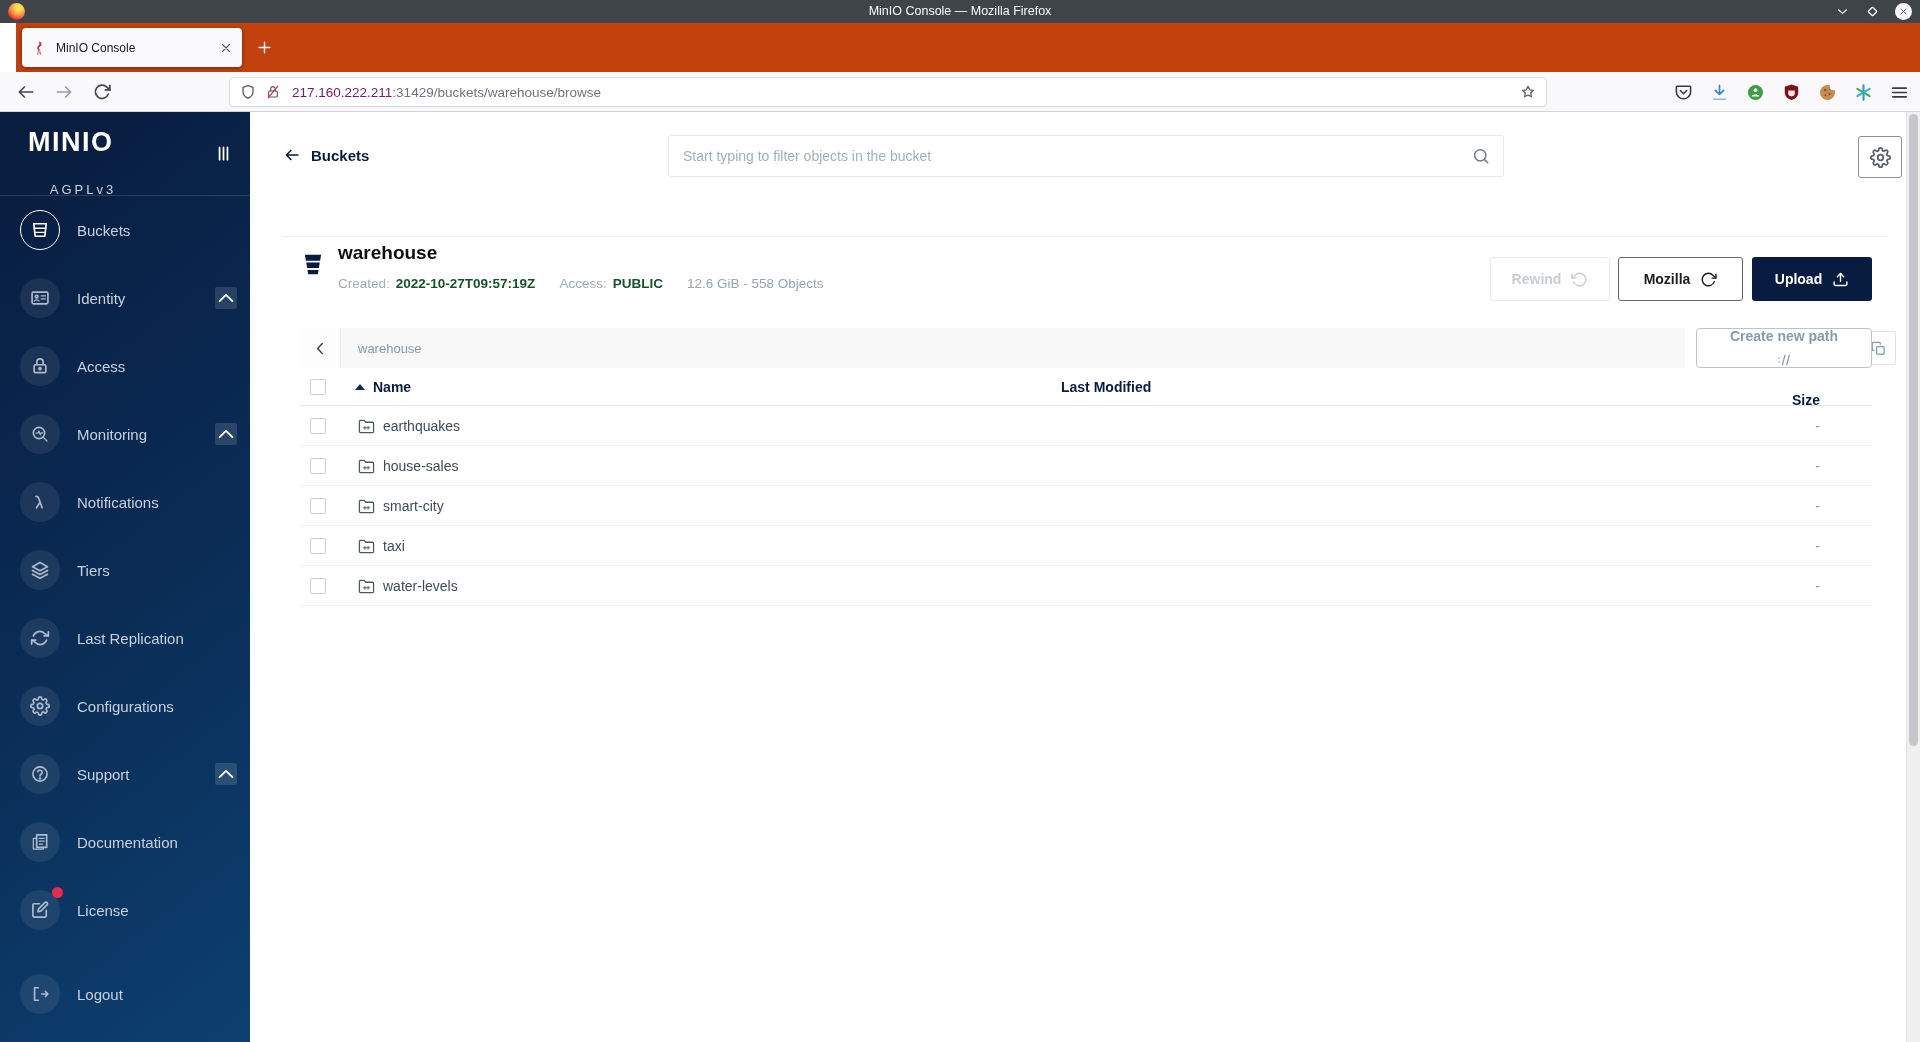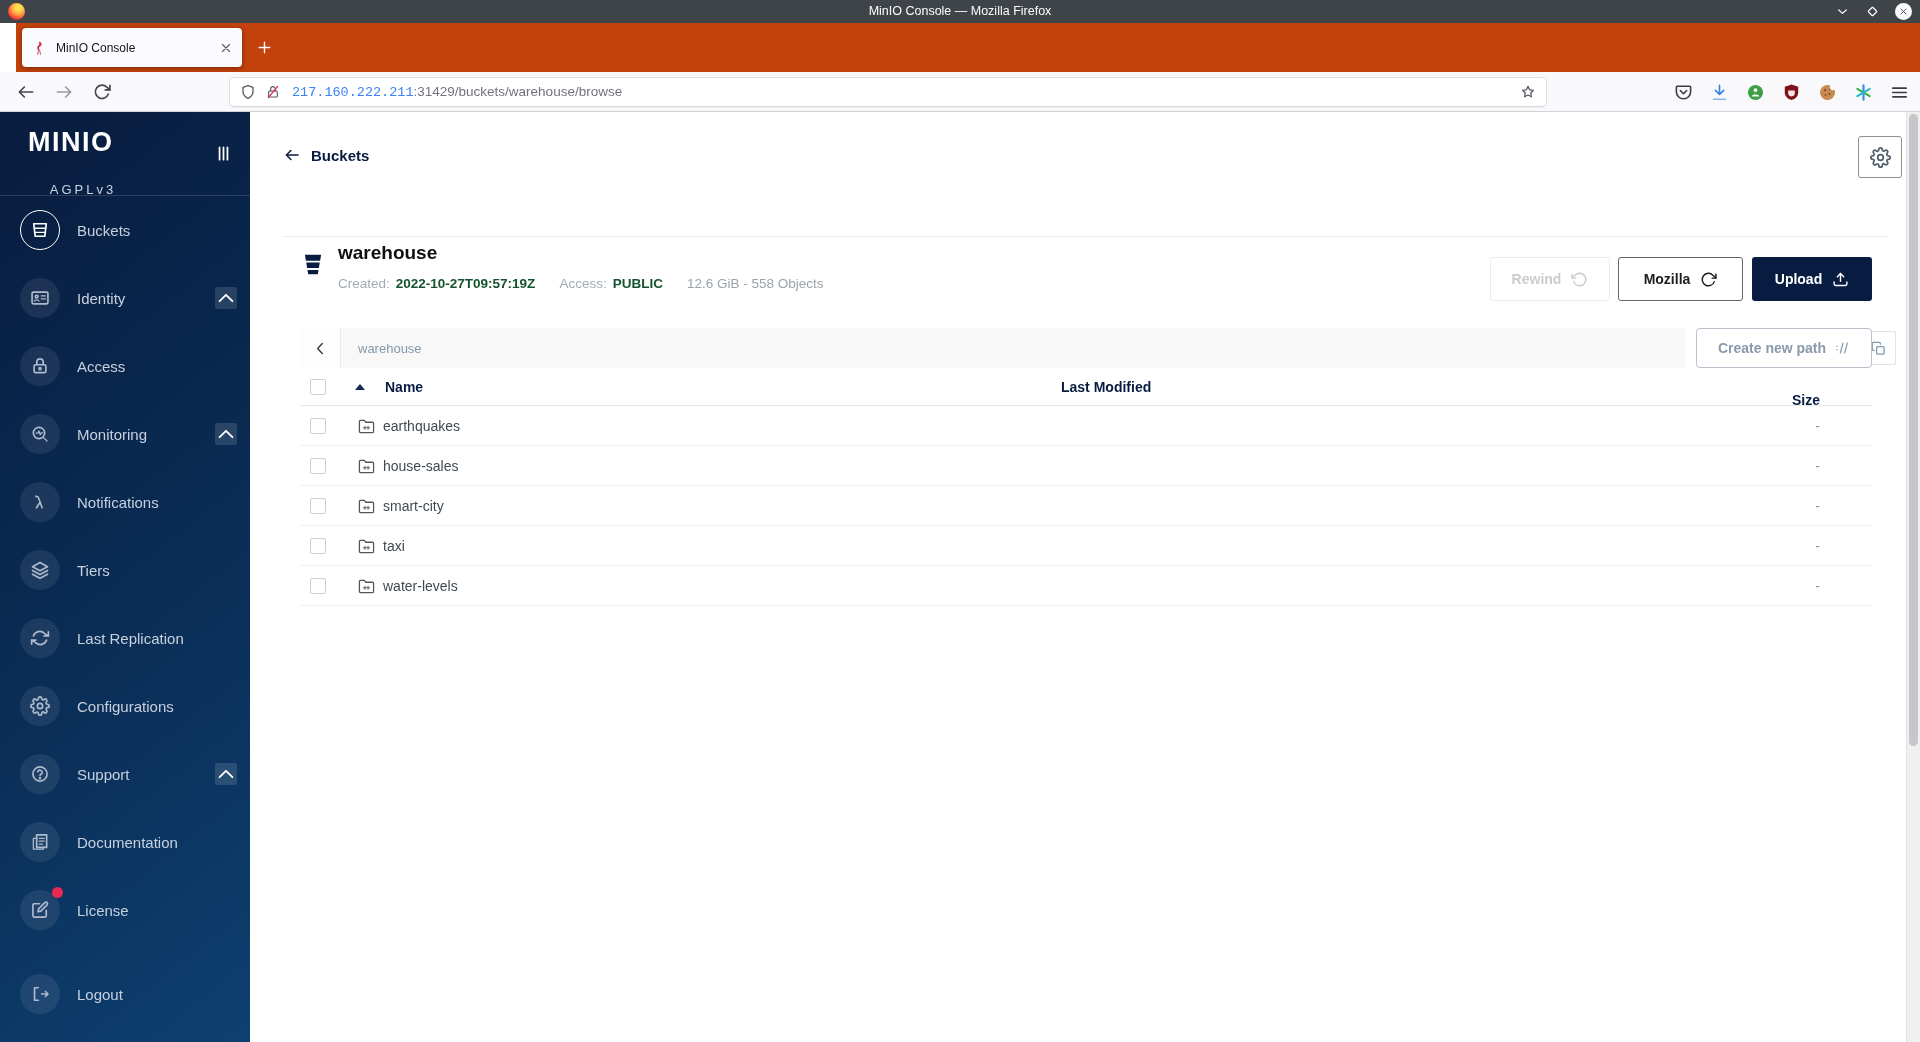--- a/index.html
+++ b/index.html
@@ -26,21 +26,21 @@
   .navbar { position:absolute; left:0; top:72px; right:0; height:40px; background:#f9f9fb; border-bottom:1px solid #d4d4d8; }
   .nav-ic { position:absolute; top:10px; width:20px; height:20px; display:inline-flex; }
   .nav-back { left:16px; color:#45454e; }
   .nav-fwd { left:54px; color:#9a9aa2; }
   .nav-reload { left:92px; color:#45454e; }
   .urlbar { position:absolute; left:230px; top:6px; width:1316px; height:28px; background:#fff; border-radius:4px;
     box-shadow:0 0 0 1px rgba(0,0,0,.09), 0 1px 3px rgba(0,0,0,.08); display:flex; align-items:center; padding:0 10px; }
   .url-shield { width:16px; height:16px; display:inline-flex; color:#5b5b66; }
   .url-lock { width:16px; height:16px; display:inline-flex; margin-left:9px; }
   .url-text { margin-left:11px; font-size:13.5px; white-space:nowrap; }
-  .url-host { color:#3b82f6;font-family:Liberation Mono, monospace; }
+  .url-host { color:#701a75; }
   .url-rest { color:#72727e; }
   .url-star { margin-left:auto; width:16px; height:16px; display:inline-flex; color:#5b5b66; }
   .ext-icons { position:absolute; right:11px; top:0; height:40px; display:flex; align-items:center; gap:17px; }
   .ext-icons [data-icon] { width:19px; height:19px; display:inline-flex; color:#3a3a44; }
 
   
   .sidebar { position:absolute; left:0; top:112px; width:250px; bottom:0;
     background:linear-gradient(142deg, #081c3e 0%, #0a2c55 52%, #0d4070 100%); }
   .logo { position:absolute; left:28px; top:15px; font-size:27px; font-weight:700; color:#fff; letter-spacing:1.5px; }
   .license-tag { position:absolute; left:30px; top:50px; width:106px; text-align:center; color:#c9d3df; font-size:13px; letter-spacing:3px;margin-top:20px; }
@@ -92,28 +92,28 @@
   .pathbar { position:absolute; left:50px; top:216px; width:1385px; height:40px; background:#f8f8f8; display:flex; align-items:center; }
   .path-back { width:41px; height:40px; border:none; border-right:1px solid #eaeaea; background:#fdfdfd; color:#3c3c3c;
     display:flex; align-items:center; justify-content:center; cursor:pointer; }
   .path-back [data-icon] { width:17px; height:17px; display:inline-flex; }
   .path-text { margin-left:17px; font-size:13px; color:#8399ab; }
   .copy-btn { position:absolute; right:10px; top:219px; width:36px; height:34px; background:#fff; border:1px solid #e2e2e2;
     border-radius:2px; color:#8399ab; display:flex; align-items:center; justify-content:center; cursor:pointer; }
   .copy-btn [data-icon] { width:15px; height:15px; display:inline-flex; }
   .create-path { position:absolute; left:1446px; top:216px; width:176px; height:40px; border:1px solid #bac3cc; border-radius:4px;
     background:#fff; color:#8a9aaa; font-size:14px; font-weight:600; display:flex; align-items:center; justify-content:center;
-    gap:8px; cursor:pointer; font-family:"Liberation Sans", sans-serif; }
+    gap:8px; cursor:pointer; font-family:"Liberation Sans", sans-serif;flex-direction:column; }
   .create-path [data-icon] { width:16px; height:16px; display:inline-flex; }
 
   .table { position:absolute; left:50px; top:264px; width:1572px; }
   .t-head { position:relative; height:30px; border-bottom:1px solid #e7e7e7; font-weight:700; font-size:14px; color:#081c42; }
   .cb { width:16px; height:16px; border:1px solid #cfcfcf; border-radius:2px; background:#fff; display:inline-block; }
   .h-check { position:absolute; left:10px; top:3px; }
-  .h-name { position:absolute; left:55px; top:3px; display:flex; align-items:center; gap:20px; }
+  .h-name { position:absolute; left:55px; top:3px; display:flex; align-items:center; gap:8px; }
   .sort-caret { width:0; height:0; border-left:5px solid transparent; border-right:5px solid transparent; border-bottom:6px solid #15294b; }
   .h-mod { position:absolute; left:761px; top:3px; }
   .h-size { position:absolute; left:1440px; width:80px; top:16px; text-align:right; }
   .t-row { position:relative; height:40px; border-bottom:1px solid #f0f0f0; font-size:14px; color:#404a54; }
   .r-check { position:absolute; left:10px; top:12px; }
   .r-name { position:absolute; left:58px; top:0; height:40px; display:flex; align-items:center; gap:8px; cursor:pointer; }
   .folder { width:17px; height:17px; display:inline-flex; color:#4d575f; }
   .r-mod { position:absolute; left:761px; top:0; height:40px; display:flex; align-items:center; }
   .r-size { position:absolute; left:1440px; width:80px; top:0; height:40px; display:flex; align-items:center; justify-content:flex-end; color:#8d969e; }
 
@@ -447,20 +447,29 @@
 
   <main class="main">
     <div class="back-group">
       <span class="back-arrow" data-icon="back-arrow-icon">
           <svg viewBox="0 0 24 24" fill="none" stroke="currentColor" stroke-width="2" stroke-linecap="round" stroke-linejoin="round">
             <path d="M20 12H4.5M10.5 18l-6-6 6-6"></path>
           </svg>
         </span>
       <span class="back-label">Buckets</span>
     </div>
+    <div class="search-box">
+      <input placeholder="Start typing to filter objects in the bucket" style="">
+      <span class="search-icon" data-icon="search-icon">
+          <svg viewBox="0 0 24 24" fill="none" stroke="currentColor" stroke-width="2" stroke-linecap="round" stroke-linejoin="round">
+            <circle cx="11" cy="11" r="7.5"></circle>
+            <path d="m16.8 16.8 4.2 4.2"></path>
+          </svg>
+        </span>
+    </div>
     <button class="gear-btn">
       <span data-icon="gear-icon">
           <svg viewBox="0 0 24 24" fill="none" stroke="currentColor" stroke-width="2" stroke-linecap="round" stroke-linejoin="round">
             <circle cx="12" cy="12" r="3.2"></circle>
             <path d="M19.4 15a1.65 1.65 0 0 0 .33 1.82l.06.06a2 2 0 0 1-2.83 2.83l-.06-.06a1.65 1.65 0 0 0-1.82-.33 1.65 1.65 0 0 0-1 1.51V21a2 2 0 0 1-4 0v-.09A1.65 1.65 0 0 0 9 19.4a1.65 1.65 0 0 0-1.82.33l-.06.06a2 2 0 0 1-2.83-2.83l.06-.06a1.65 1.65 0 0 0 .33-1.82 1.65 1.65 0 0 0-1.51-1H3a2 2 0 0 1 0-4h.09A1.65 1.65 0 0 0 4.6 9a1.65 1.65 0 0 0-.33-1.82l-.06-.06a2 2 0 0 1 2.83-2.83l.06.06a1.65 1.65 0 0 0 1.82.33H9a1.65 1.65 0 0 0 1-1.51V3a2 2 0 0 1 4 0v.09a1.65 1.65 0 0 0 1 1.51 1.65 1.65 0 0 0 1.82-.33l.06-.06a2 2 0 0 1 2.83 2.83l-.06.06a1.65 1.65 0 0 0-.33 1.82V9a1.65 1.65 0 0 0 1.51 1H21a2 2 0 0 1 0 4h-.09a1.65 1.65 0 0 0-1.51 1z"></path>
           </svg>
         </span>
     </button>
     <div class="content-divider"></div>
 

